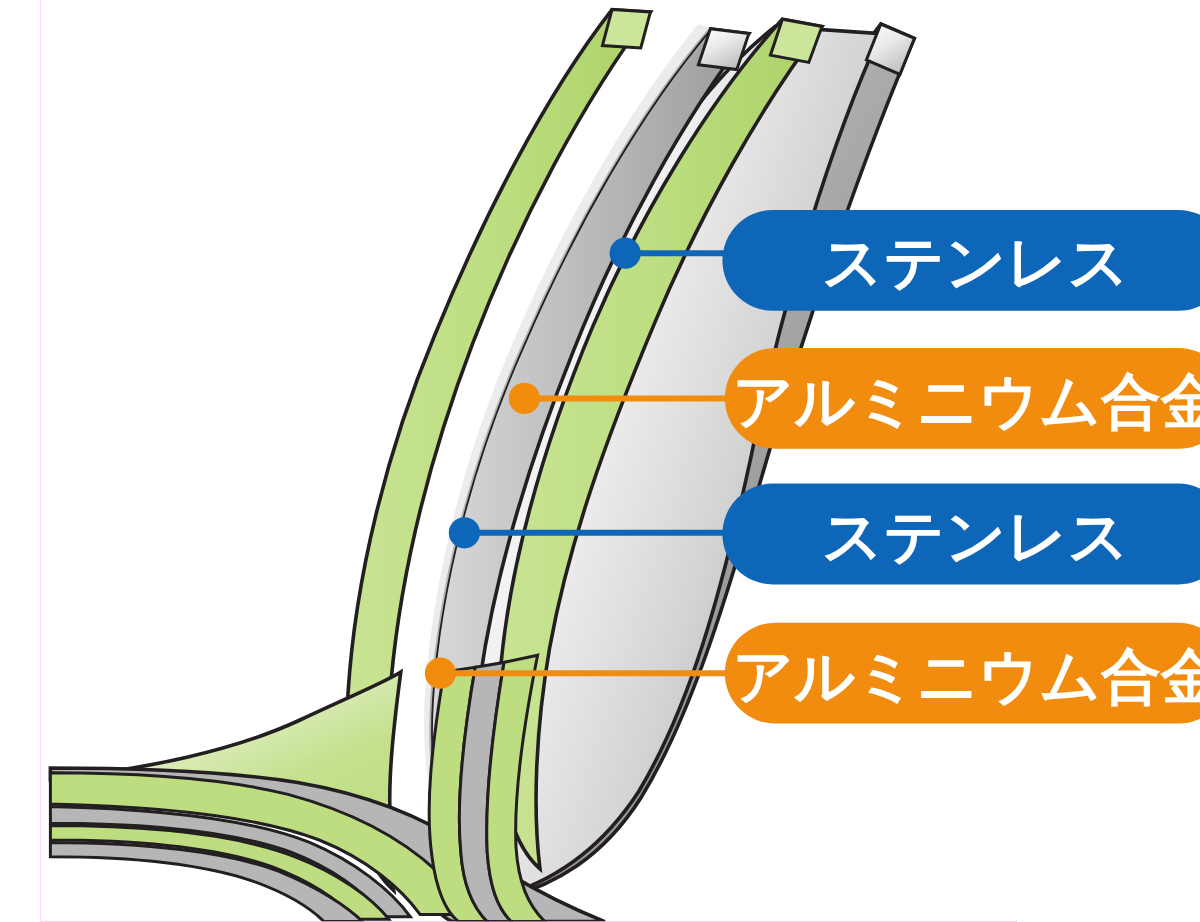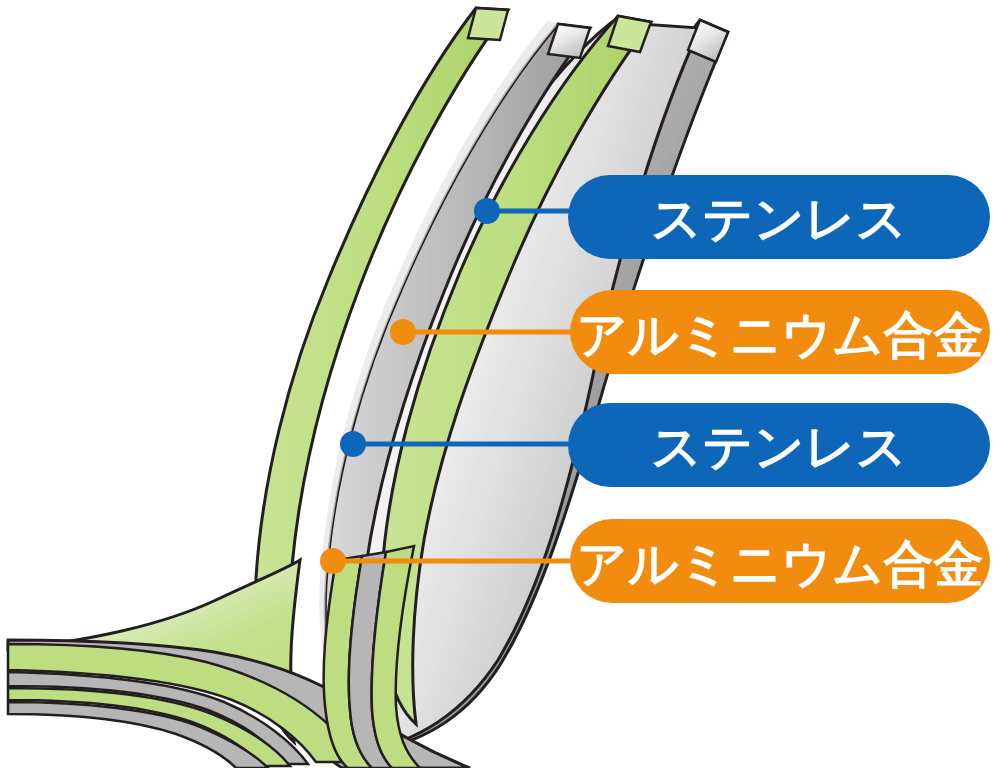--- a/index.html
+++ b/index.html
@@ -8,20 +8,21 @@
     width: 1000px; height: 768px;
     background: #ffffff;
     font-family: "DejaVu Sans", "Liberation Sans", sans-serif;
     overflow: hidden;
   }
   #stage {
     position: relative;
     width: 816px;
     height: 768px;
     background: #d946ef;
+    margin-left: 34px;
   }
   #diagram { position: absolute; inset: 0; display: block; }
   .pill-text {
     font-family: "DejaVu Sans", "Liberation Sans", sans-serif;
     font-weight: bold;
     fill: #ffffff;
     dominant-baseline: central;
   }
 </style>
 </head>

